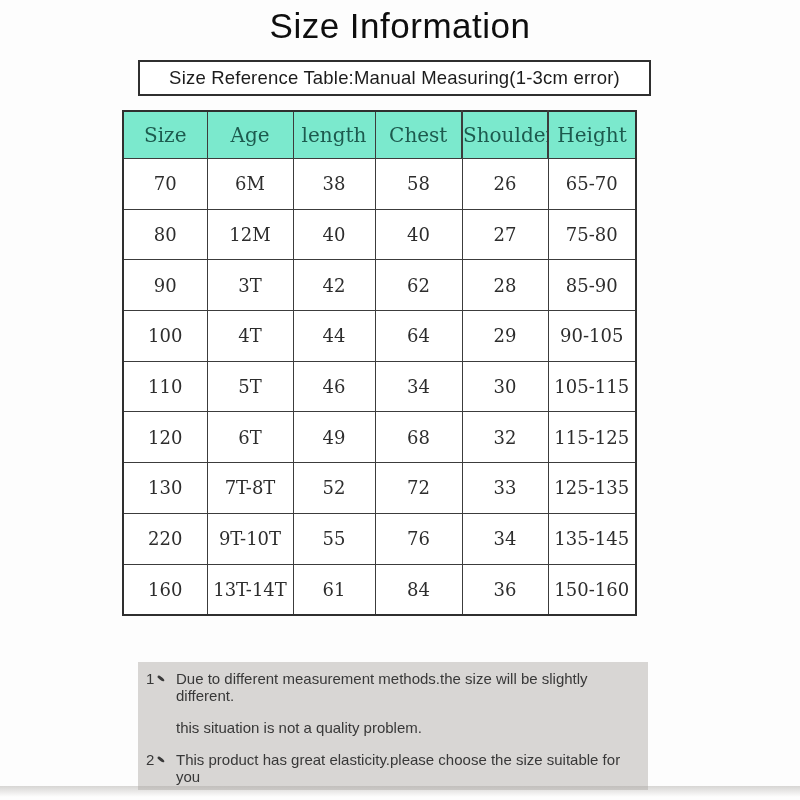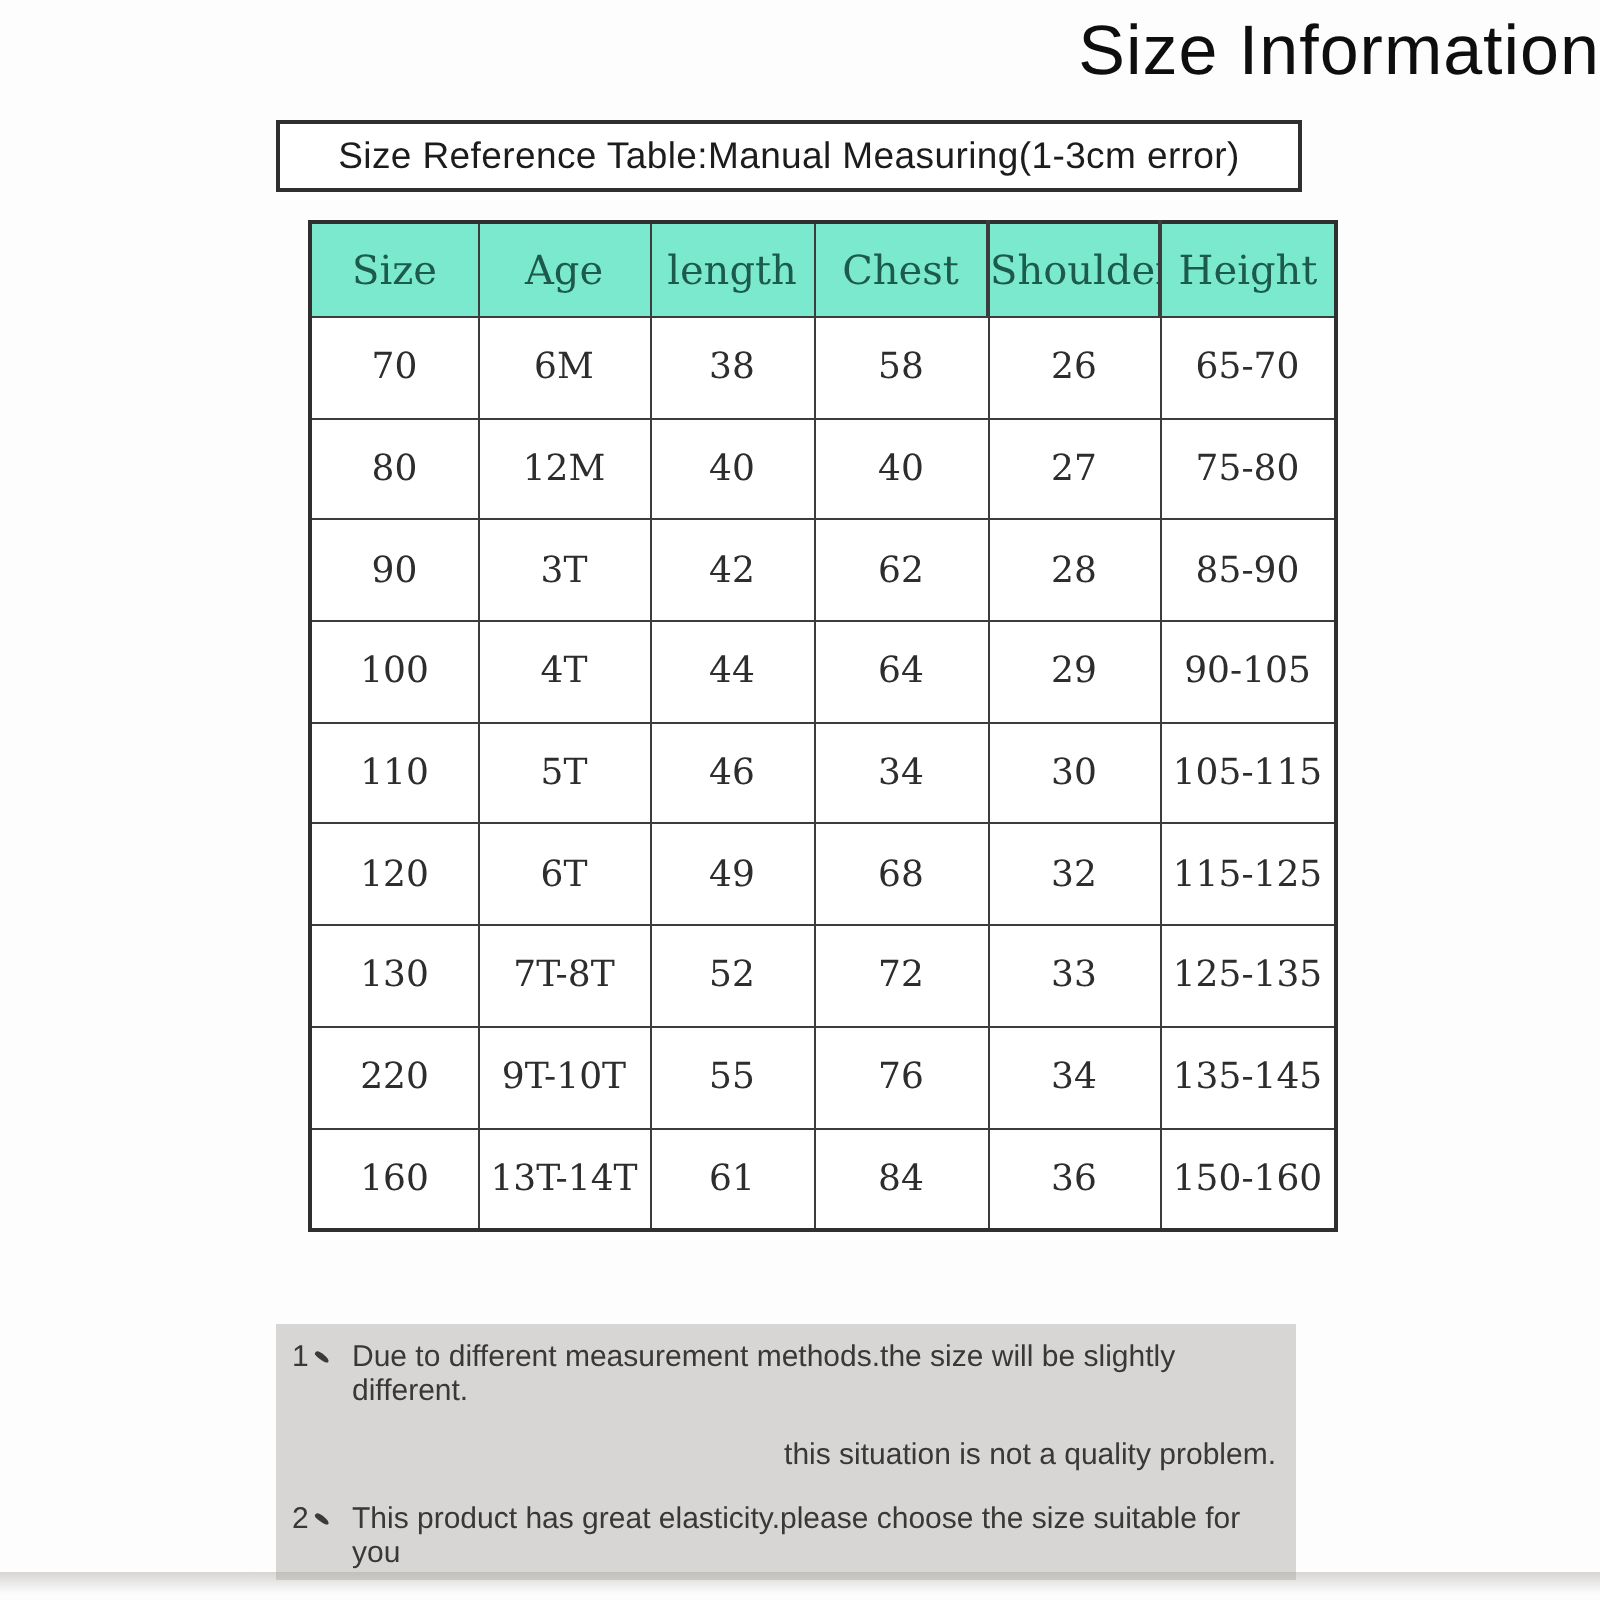--- a/index.html
+++ b/index.html
@@ -3,35 +3,35 @@
 <meta charset="utf-8">
 <style>
   html,body{margin:0;padding:0;}
   body{
     width:800px;height:800px;position:relative;overflow:hidden;
     background:#fdfdfd;
     font-family:"Liberation Sans", sans-serif;
   }
   .page-title{
     position:absolute;top:6px;left:0;width:800px;
-    text-align:right;
+    text-align:center;
     font-size:35px;letter-spacing:.5px;color:#0e0e0e;font-weight:400;
   }
   
   .caption-box{
     position:absolute;left:138px;top:60px;width:513px;height:36px;
     border:2px solid #2f2f2f;background:#ffffff;box-sizing:border-box;
     display:flex;align-items:center;justify-content:center;
   }
   .caption-box .caption-text{
     font-size:18.5px;color:#1c1c1c;letter-spacing:.2px;
   }
   
   table.size-table{
-    position:absolute;left:154px;top:110px;width:513px;
+    position:absolute;left:122px;top:110px;width:513px;
     border-collapse:collapse;table-layout:fixed;
     font-family:"DejaVu Serif","Liberation Serif",serif;
   }
   table.size-table td, table.size-table th{
     border:1px solid #3c3c3c;text-align:center;vertical-align:middle;
     padding:0;overflow:hidden;white-space:nowrap;
   }
   table.size-table{border:2px solid #2f2f2f;}
   table.size-table th{
     height:46px;background:#7be9cd;
@@ -47,21 +47,21 @@
   
   .notes{
     position:absolute;left:138px;top:662px;width:510px;height:128px;
     background:#d8d6d4;box-sizing:border-box;
     padding:8px 10px 0 8px;
     font-size:15px;color:#383838;
   }
   .note-line{display:flex;align-items:flex-start;line-height:17px;margin-bottom:15px;}
   .note-line.second{margin-top:6px;}
   .note-marker{flex:0 0 30px;display:flex;align-items:center;}
-  .note-indent{margin-left:30px;line-height:17px;margin-bottom:15px;text-align:right;}
+  .note-indent{margin-left:30px;line-height:17px;margin-bottom:15px;}
   .dun-icon{display:inline-block;width:10px;height:12px;position:relative;margin-left:2px;}
   .dun-icon::before{
     content:"";position:absolute;left:1px;top:4px;width:8px;height:3px;
     background:#3a3a3a;border-radius:50% 60% 60% 40%;
     transform:rotate(38deg);
   }
   
   .bottom-shade{
     position:absolute;left:0;top:786px;width:800px;height:11px;
     background:linear-gradient(to bottom, rgba(168,165,161,.45), rgba(250,250,250,0));

